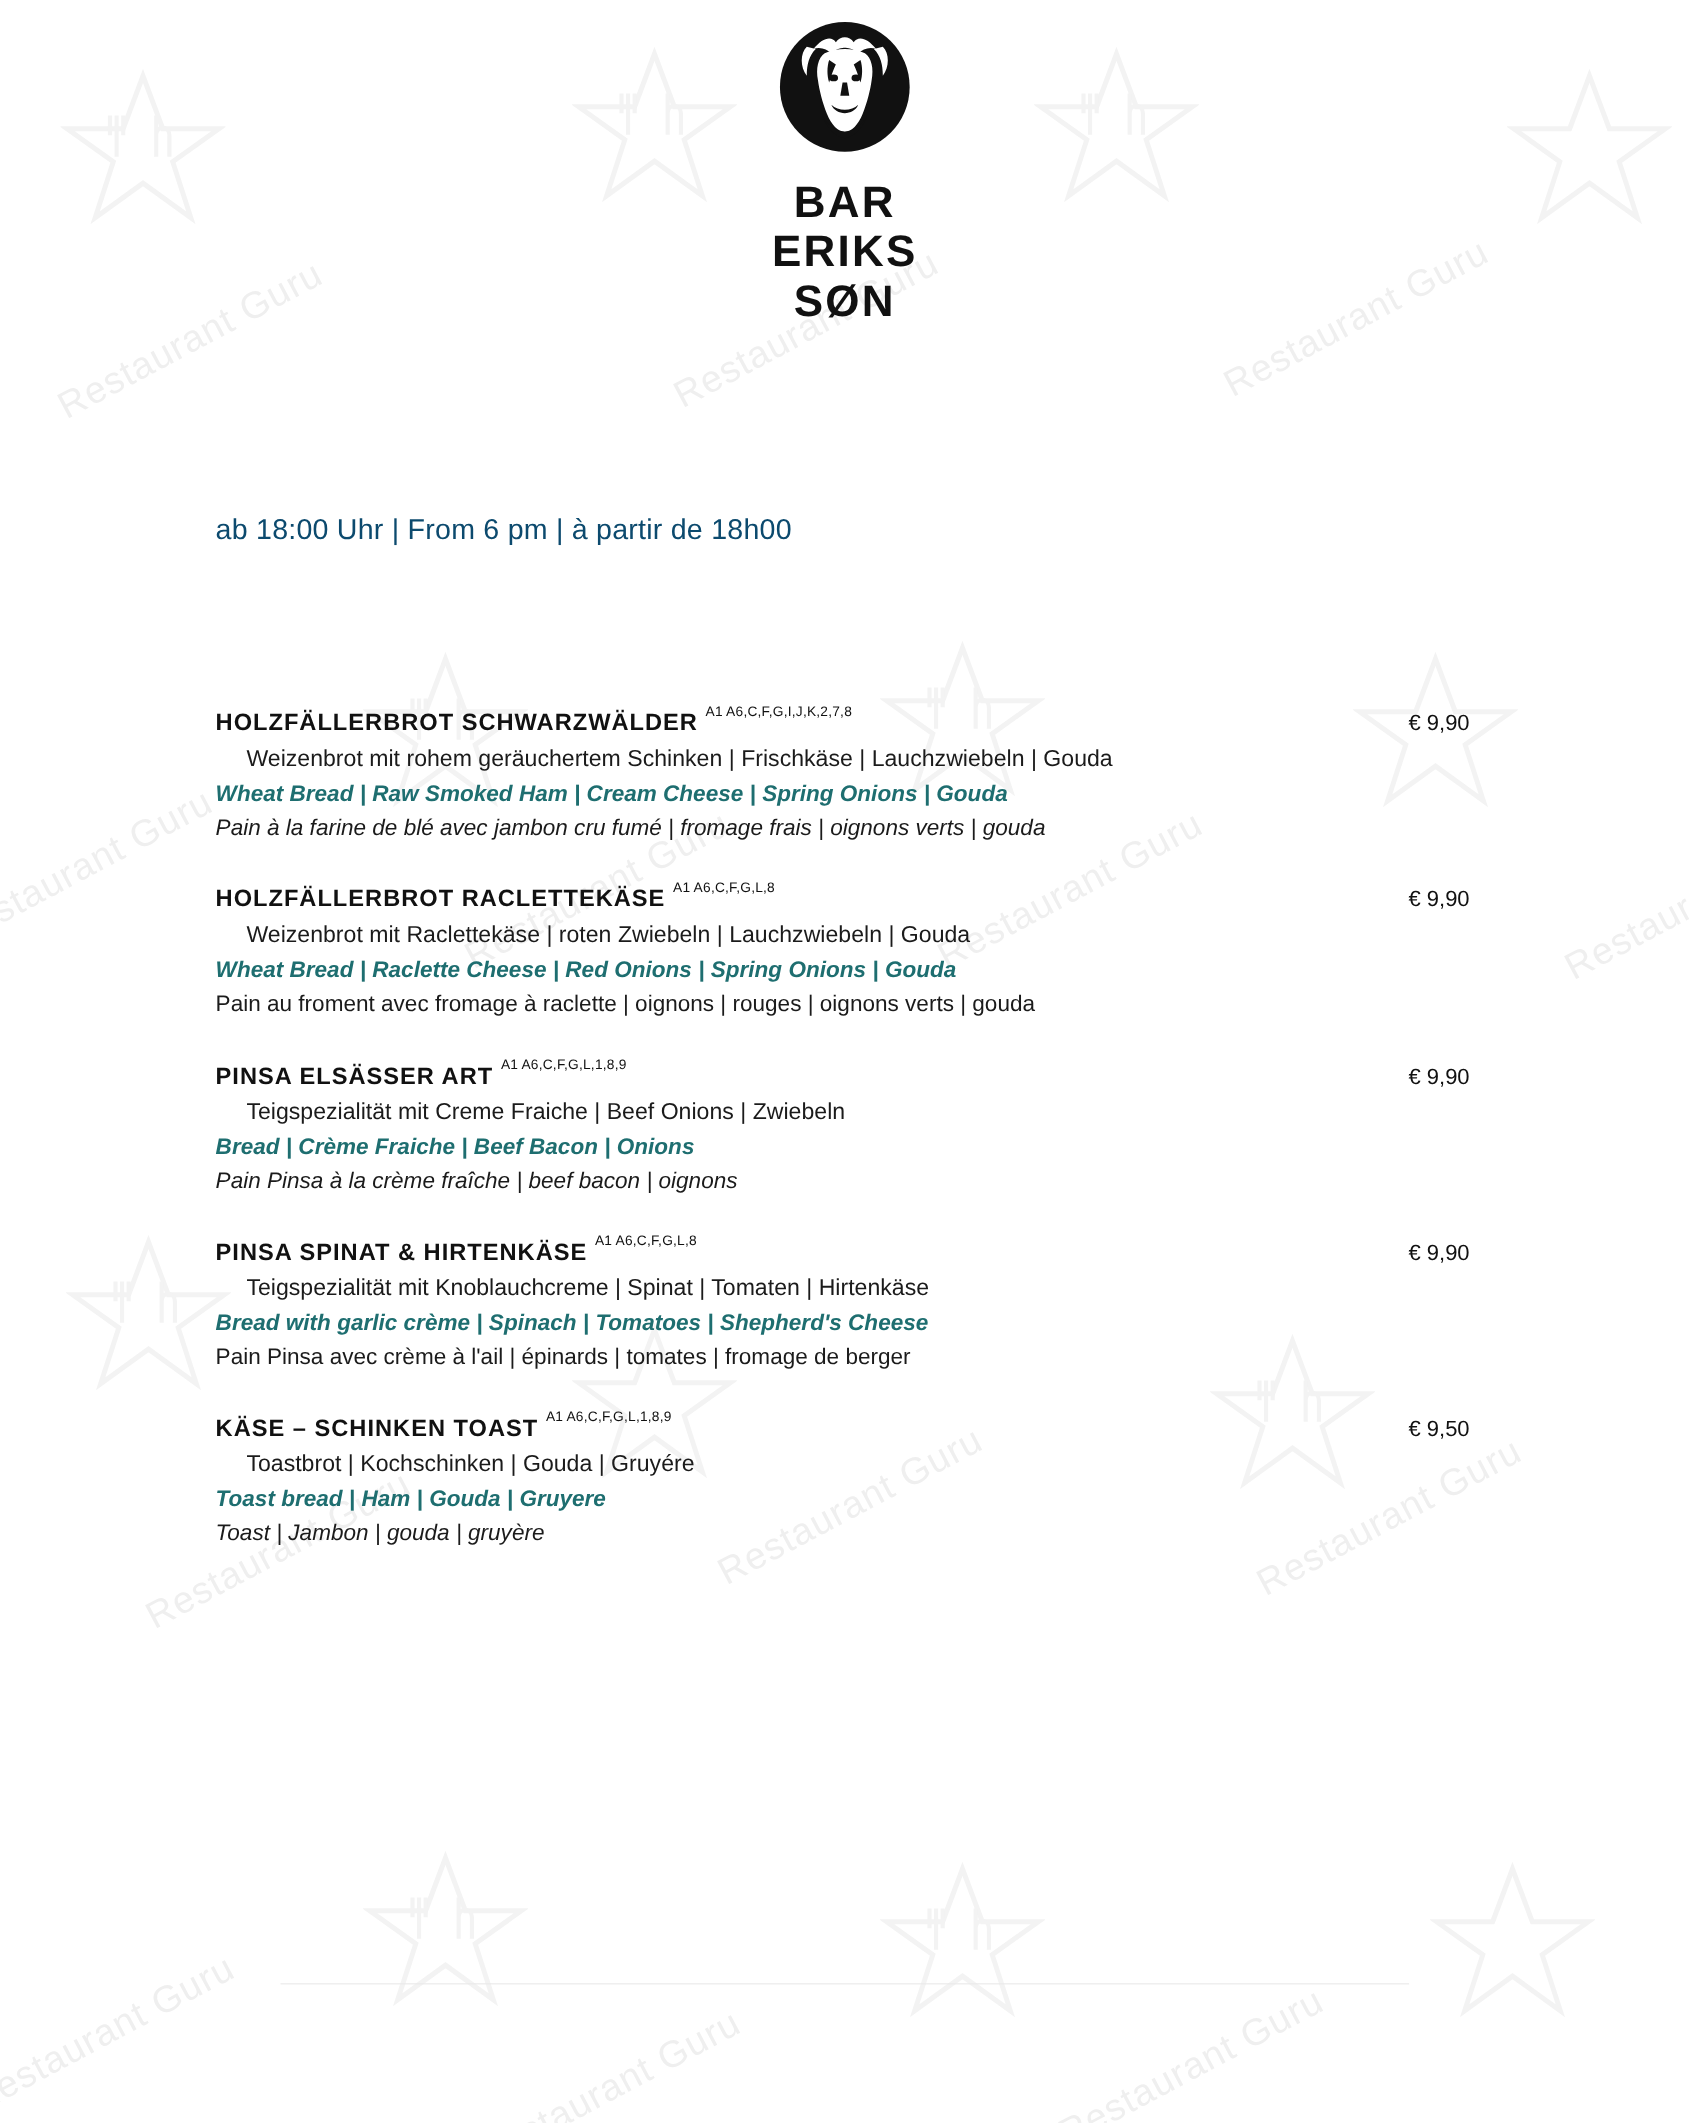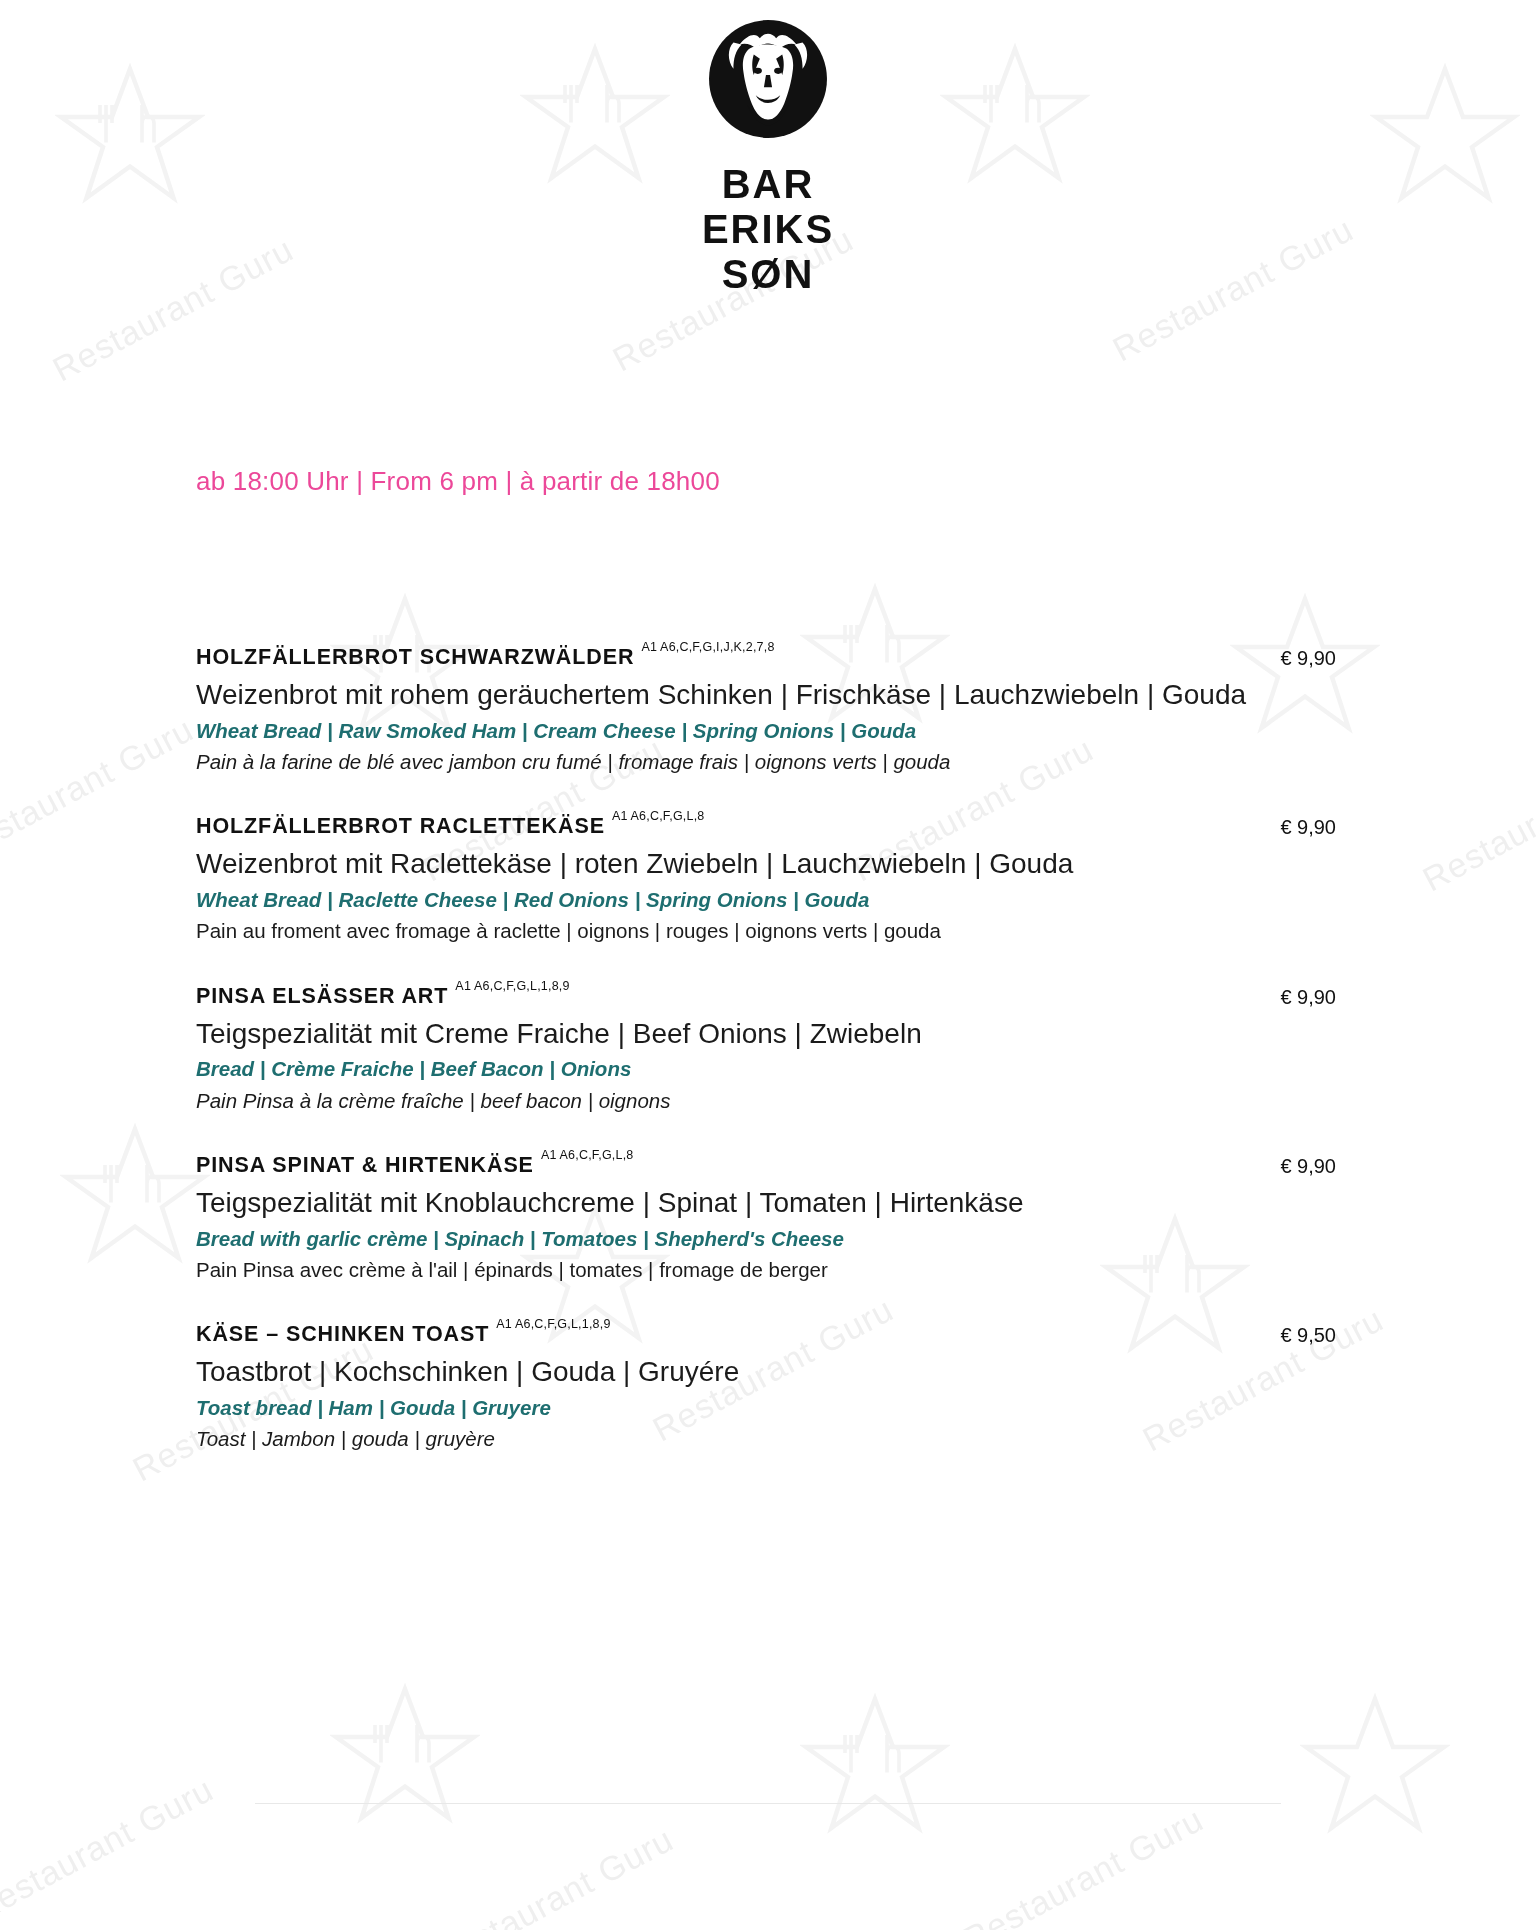--- a/index.html
+++ b/index.html
@@ -84,21 +84,21 @@
   .heading-title {
     font-family: "Liberation Sans", sans-serif;
     font-weight: bold;
     font-size: 31px;
     letter-spacing: 2.2px;
     color: #111;
   }
   .heading-sub {
     margin-top: 11px;
     font-size: 26px;
-    color: #ec4899;
+    color: #0c4a6e;
     letter-spacing: 0.2px;
   }
 
   
   .items {
     position: absolute;
     top: 645px;
     left: 196px;
     width: 1140px;
   }
@@ -132,23 +132,24 @@
   .item-price {
     font-size: 20px;
     color: #111;
     white-space: nowrap;
     padding-left: 20px;
     position: relative;
     top: 2px;
   }
   .desc-de {
     margin-top: 7px;
-    font-size: 28px;
+    font-size: 21px;
     color: #1b1b1b;
     line-height: 1.28;
+    margin-left: 28px;
   }
   .desc-en {
     margin-top: 5px;
     font-size: 20.5px;
     font-weight: bold;
     font-style: italic;
     color: #1e6e70;
     line-height: 1.28;
   }
   .desc-fr {

